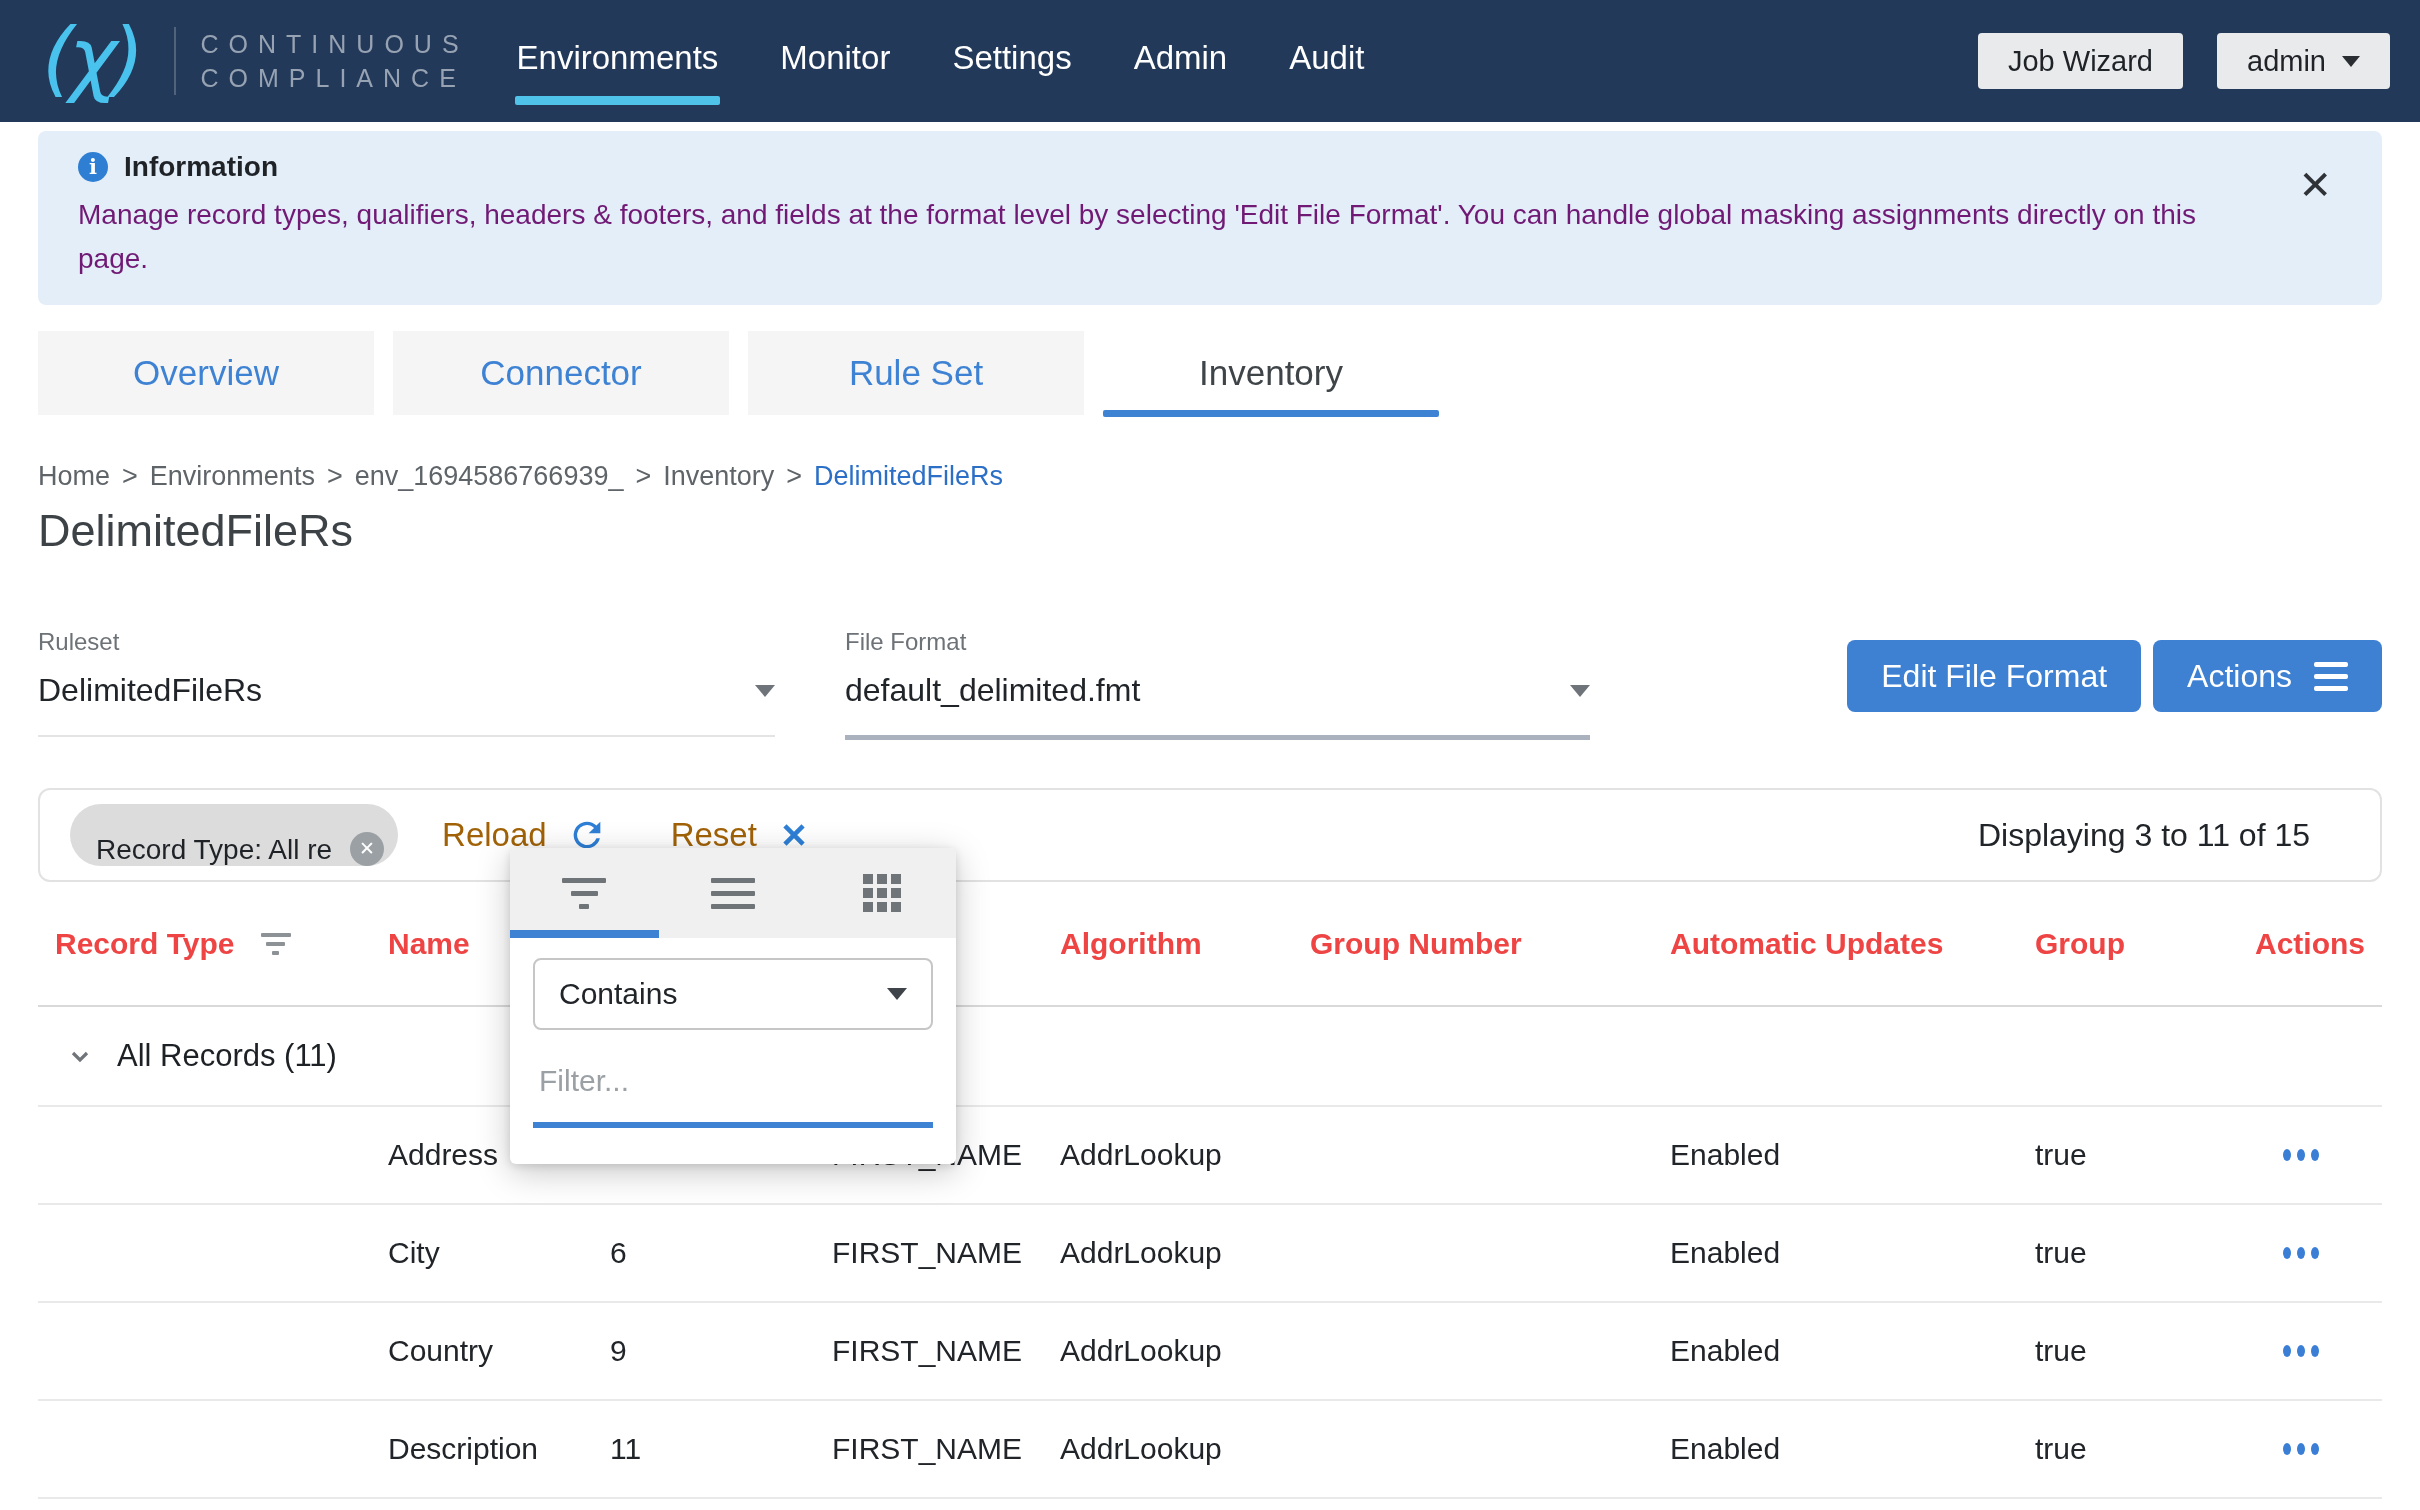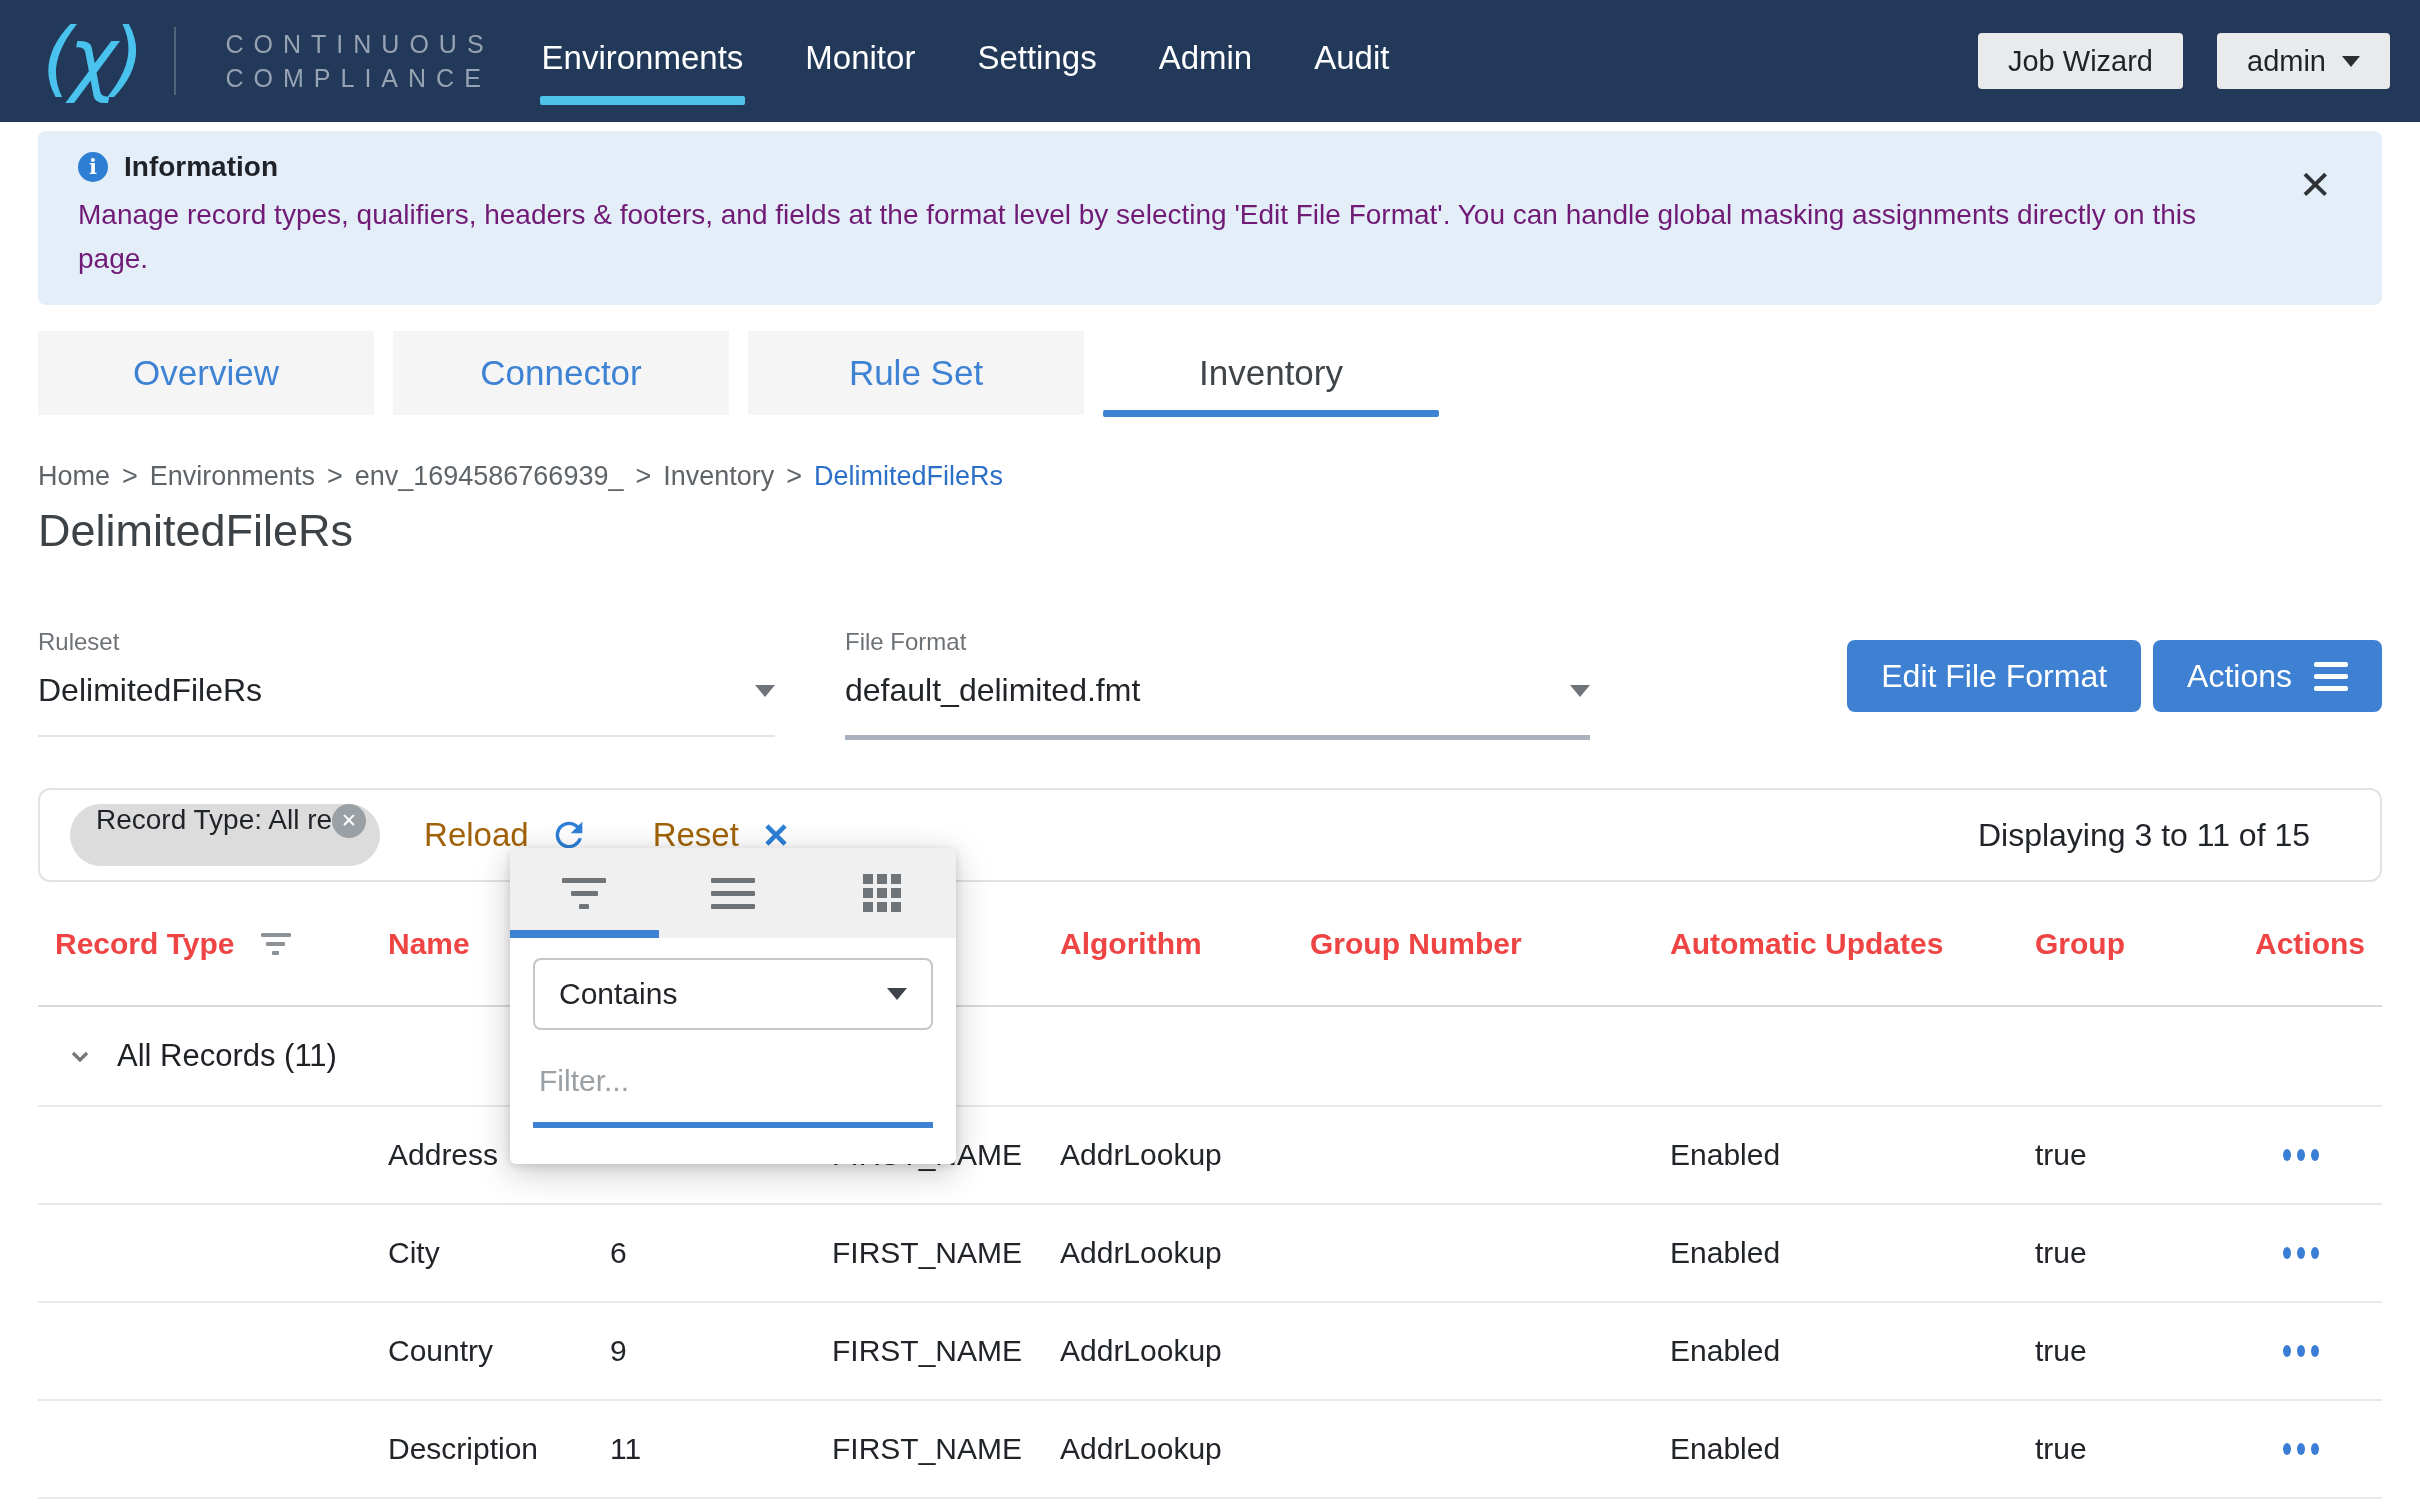--- a/index.html
+++ b/index.html
@@ -3,21 +3,21 @@
 <meta charset="utf-8">
 <style>
   * { margin:0; padding:0; box-sizing:border-box; }
   html,body { width:2420px; height:1510px; background:#fff; overflow:hidden;
     font-family:"Liberation Sans","DejaVu Sans",sans-serif; }
 
   
   .topbar{height:122px;background:#22395a;display:flex;align-items:center;padding:0 30px 0 42px;position:relative;}
   .logo{font-family:"DejaVu Sans",sans-serif;font-style:italic;font-weight:300;font-size:82px;
         color:#49c3ee;letter-spacing:-5px;line-height:1;margin-top:-6px;cursor:pointer;}
-  .wordmark{margin-left:34px;padding-left:50px;border-left:2px solid #51637b;color:#97a2b2;
+  .wordmark{margin-left:34px;padding-left:25px;border-left:2px solid #51637b;color:#97a2b2;
             font-size:25px;letter-spacing:10px;line-height:34px;font-weight:400;}
   .nav{display:flex;gap:62px;margin-left:48px;align-items:center;}
   .nav-item{color:#fff;font-size:33px;font-weight:500;position:relative;padding-bottom:6px;cursor:pointer;}
   .nav-item.active::after{content:"";position:absolute;left:-2px;right:-2px;bottom:-22px;height:9px;background:#4fc3ea;border-radius:2px;}
   .hdr-actions{margin-left:auto;display:flex;gap:34px;align-items:center;}
   .hdr-btn{background:#e9eaeb;border:none;border-radius:4px;height:56px;padding:0 30px;font-size:29px;
            font-weight:500;color:#1f2328;display:flex;align-items:center;gap:16px;cursor:pointer;
            font-family:inherit;}
   .caret-sm{width:0;height:0;border-left:9px solid transparent;border-right:9px solid transparent;border-top:11px solid #2a2e33;}
 
@@ -58,21 +58,21 @@
   .form-buttons{margin-left:auto;margin-top:12px;display:flex;gap:12px;}
   .btn-primary{height:72px;background:#3e80d1;color:#fff;font-size:32px;font-weight:500;border:none;
                border-radius:8px;display:flex;align-items:center;justify-content:center;padding:0 34px;
                gap:22px;cursor:pointer;font-family:inherit;}
   .hamburger{display:flex;flex-direction:column;gap:7px;}
   .hamburger i{display:block;width:34px;height:5px;background:#fff;border-radius:2px;}
 
   
   .filter-card{margin:48px 38px 0;height:94px;border:2px solid #e2e2e2;border-radius:12px;
                display:flex;align-items:center;padding:0 70px 0 30px;}
-  .chip{height:62px;background:#dcdcdc;border-radius:31px;display:flex;align-items:flex-start;
+  .chip{height:62px;background:#dcdcdc;border-radius:31px;display:flex;align-items:flex-end;gap:18px;
         padding:0 14px 0 26px;font-size:28px;color:#1f2328;cursor:pointer;}
   .chip-x{width:34px;height:34px;border-radius:50%;background:#9aa0a4;color:#fff;font-size:19px;
           line-height:34px;text-align:center;cursor:pointer;}
   .link{display:flex;align-items:center;gap:20px;color:#a16207;font-size:33px;cursor:pointer;background:none;border:none;font-family:inherit;}
   .link.reload{margin-left:44px;}
   .link.reset{margin-left:64px;}
   .displaying{margin-left:auto;font-size:32px;color:#212529;}
 
   
   .table{margin:0 38px;}

